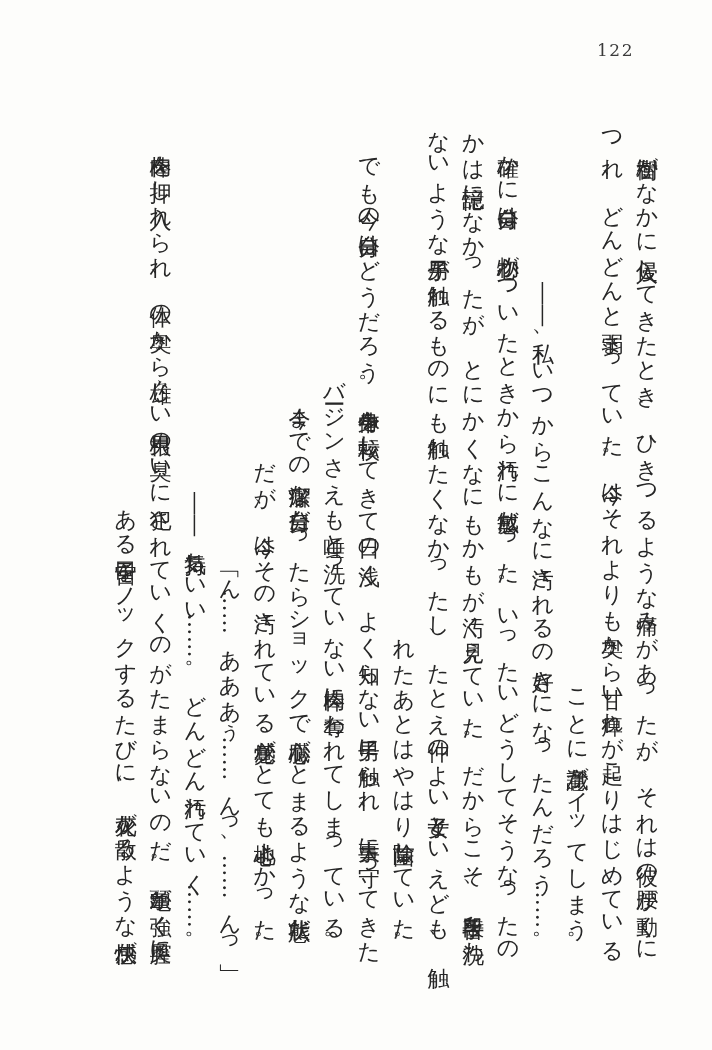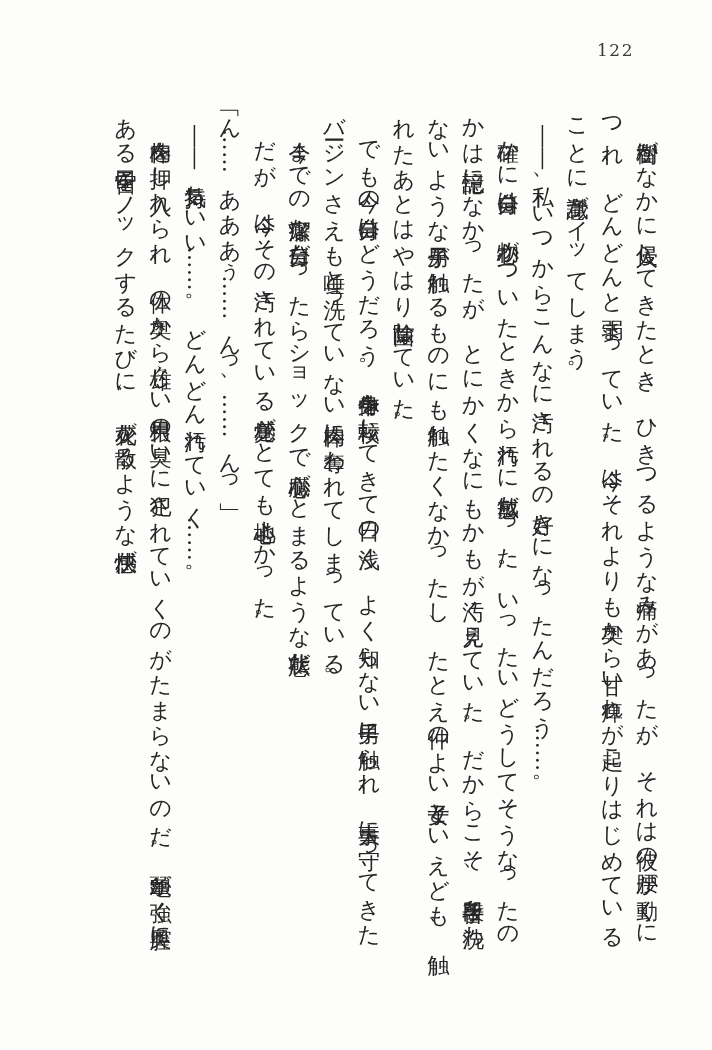--- a/index.html
+++ b/index.html
@@ -9,20 +9,21 @@
     height: 1050px;
     background: #fdfdfb;
     overflow: hidden;
   }
   .page {
     position: relative;
     width: 712px;
     height: 1050px;
     background: #fdfdfb;
     font-family: "DejaVu Serif", "Liberation Serif", serif;
+    text-align: right;
   }
   .page-number {
     position: absolute;
     top: 40px;
     left: 597px;
     font-size: 17px;
     letter-spacing: 1.5px;
     color: #3a3a3a;
     font-family: "DejaVu Serif", serif;
   }

